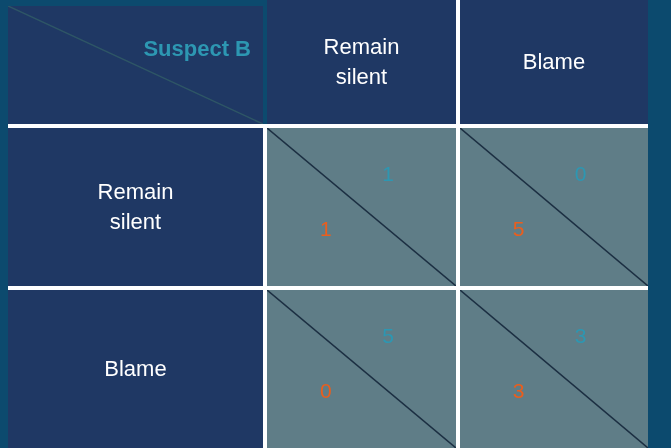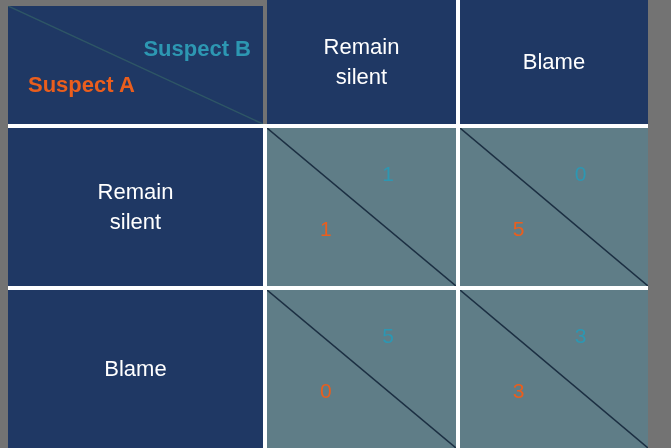--- a/index.html
+++ b/index.html
@@ -4,21 +4,21 @@
 <style>
   html, body {
     margin: 0;
     padding: 0;
     font-family: "Liberation Sans", sans-serif;
   }
   #app {
     position: relative;
     width: 671px;
     height: 448px;
-    background: #737373;
+    background: #0c4a6e;
     overflow: hidden;
   }
   .cell {
     position: absolute;
     box-sizing: border-box;
   }
   .navy {
     background: #1f3864;
   }
   .diag-svg {
@@ -103,21 +103,20 @@
   <div class="sep" id="sep-v1"></div>
   <div class="sep" id="sep-v2"></div>
   <div class="sep" id="sep-h1"></div>
   <div class="sep" id="sep-h2"></div>
 
   <div class="cell navy" id="corner-cell">
     <svg class="diag-svg" viewBox="0 0 100 100" preserveAspectRatio="none">
       <line x1="0" y1="0" x2="100" y2="100" stroke="#2e5666" stroke-width="1.5" vector-effect="non-scaling-stroke"></line>
     </svg>
     <span class="corner-label label-suspect-b">Suspect B</span>
-    <span class="corner-label label-suspect-a">Suspect A</span>
   </div>
 
   <div class="cell navy flex-center" id="col-header-1">
     <span class="header-text">Remain
 silent</span>
   </div>
   <div class="cell navy flex-center" id="col-header-2">
     <span class="header-text">Blame</span>
   </div>
 

